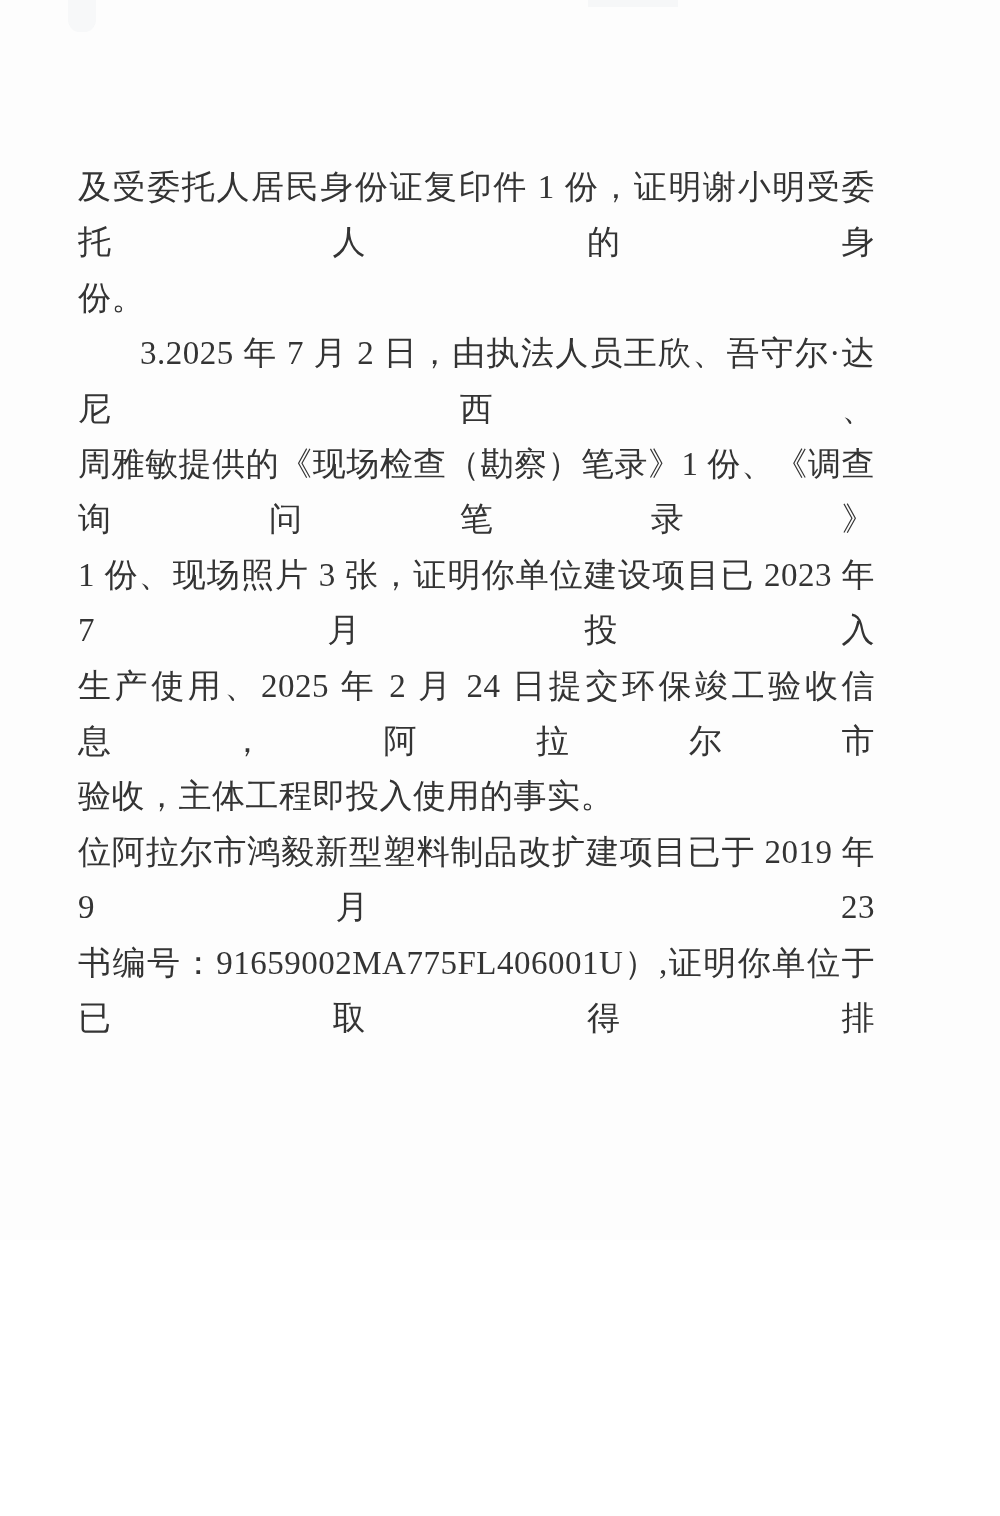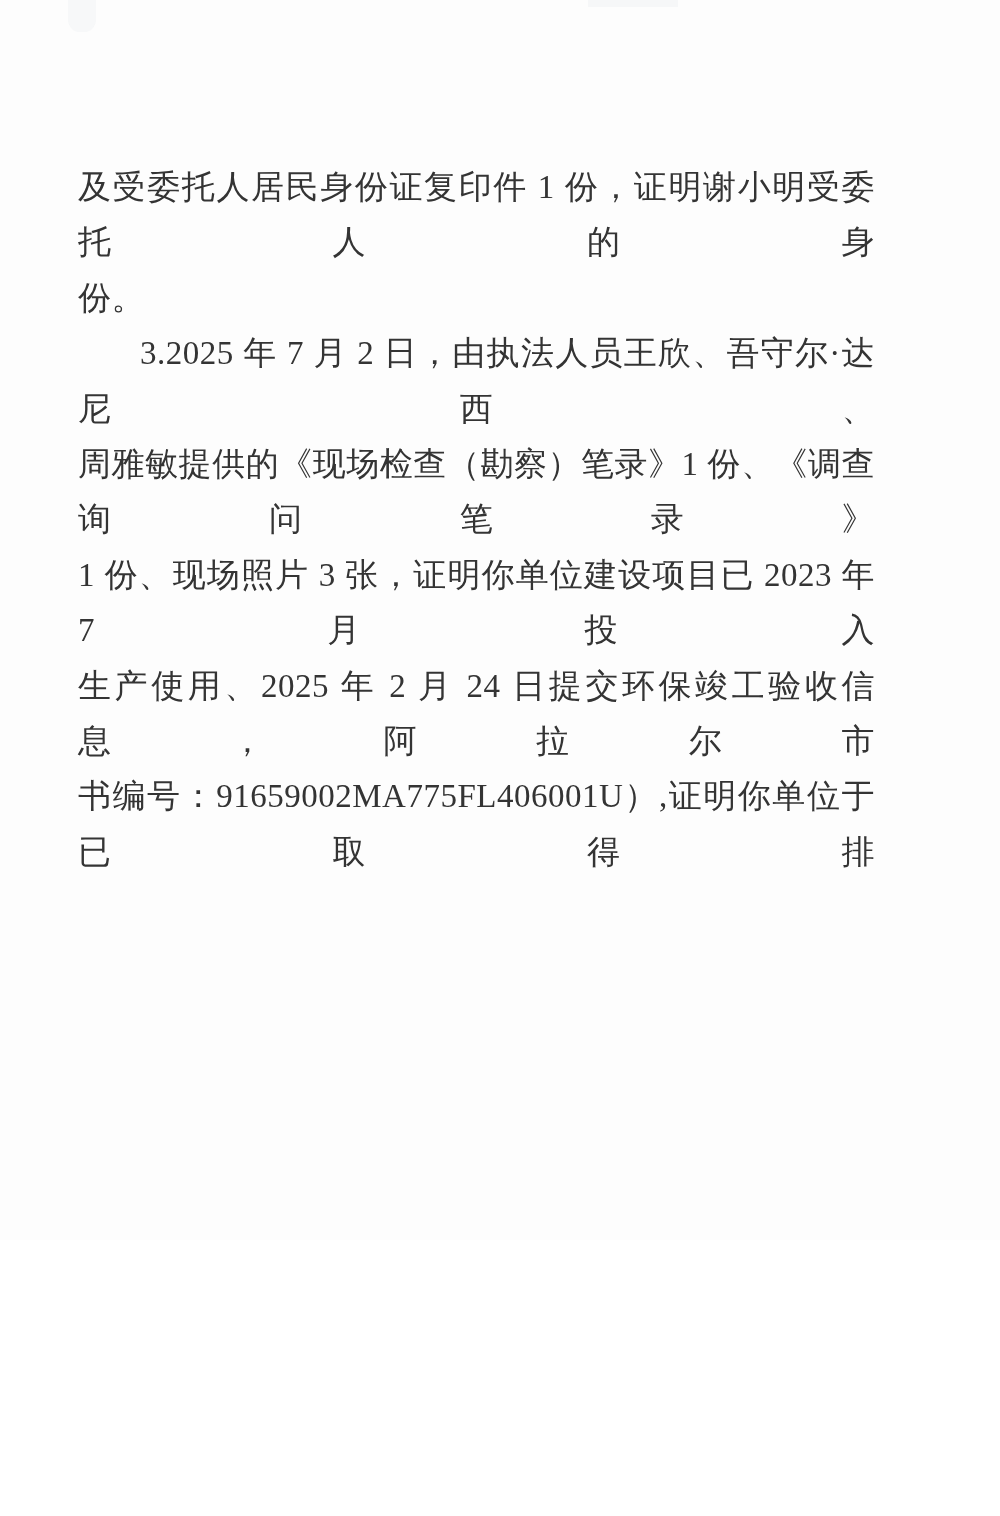--- a/index.html
+++ b/index.html
@@ -56,15 +56,17 @@
   <div class="artifact bottom-mid"></div>
   <div class="artifact corner"></div>
 
   <div class="textblock" id="textblock">
       <div class="line">及受委托人居民身份证复印件 1 份，证明谢小明受委托人的身</div>
       <div class="line para-end">份。</div>
       <div class="line indented">3.2025 年 7 月 2 日，由执法人员王欣、吾守尔·达尼西、</div>
       <div class="line">周雅敏提供的《现场检查（勘察）笔录》1 份、《调查询问笔录》</div>
       <div class="line">1 份、现场照片 3 张，证明你单位建设项目已 2023 年 7 月投入</div>
       <div class="line">生产使用、2025 年 2 月 24 日提交环保竣工验收信息，阿拉尔市</div>
+      <div class="line para-end">验收，主体工程即投入使用的事实。</div>
+      <div class="line">位阿拉尔市鸿毅新型塑料制品改扩建项目已于 2019 年 9 月 23</div>
       <div class="line">书编号：91659002MA775FL406001U）,证明你单位于已取得排</div>
     </div>
 </div>
 
 </body></html>

